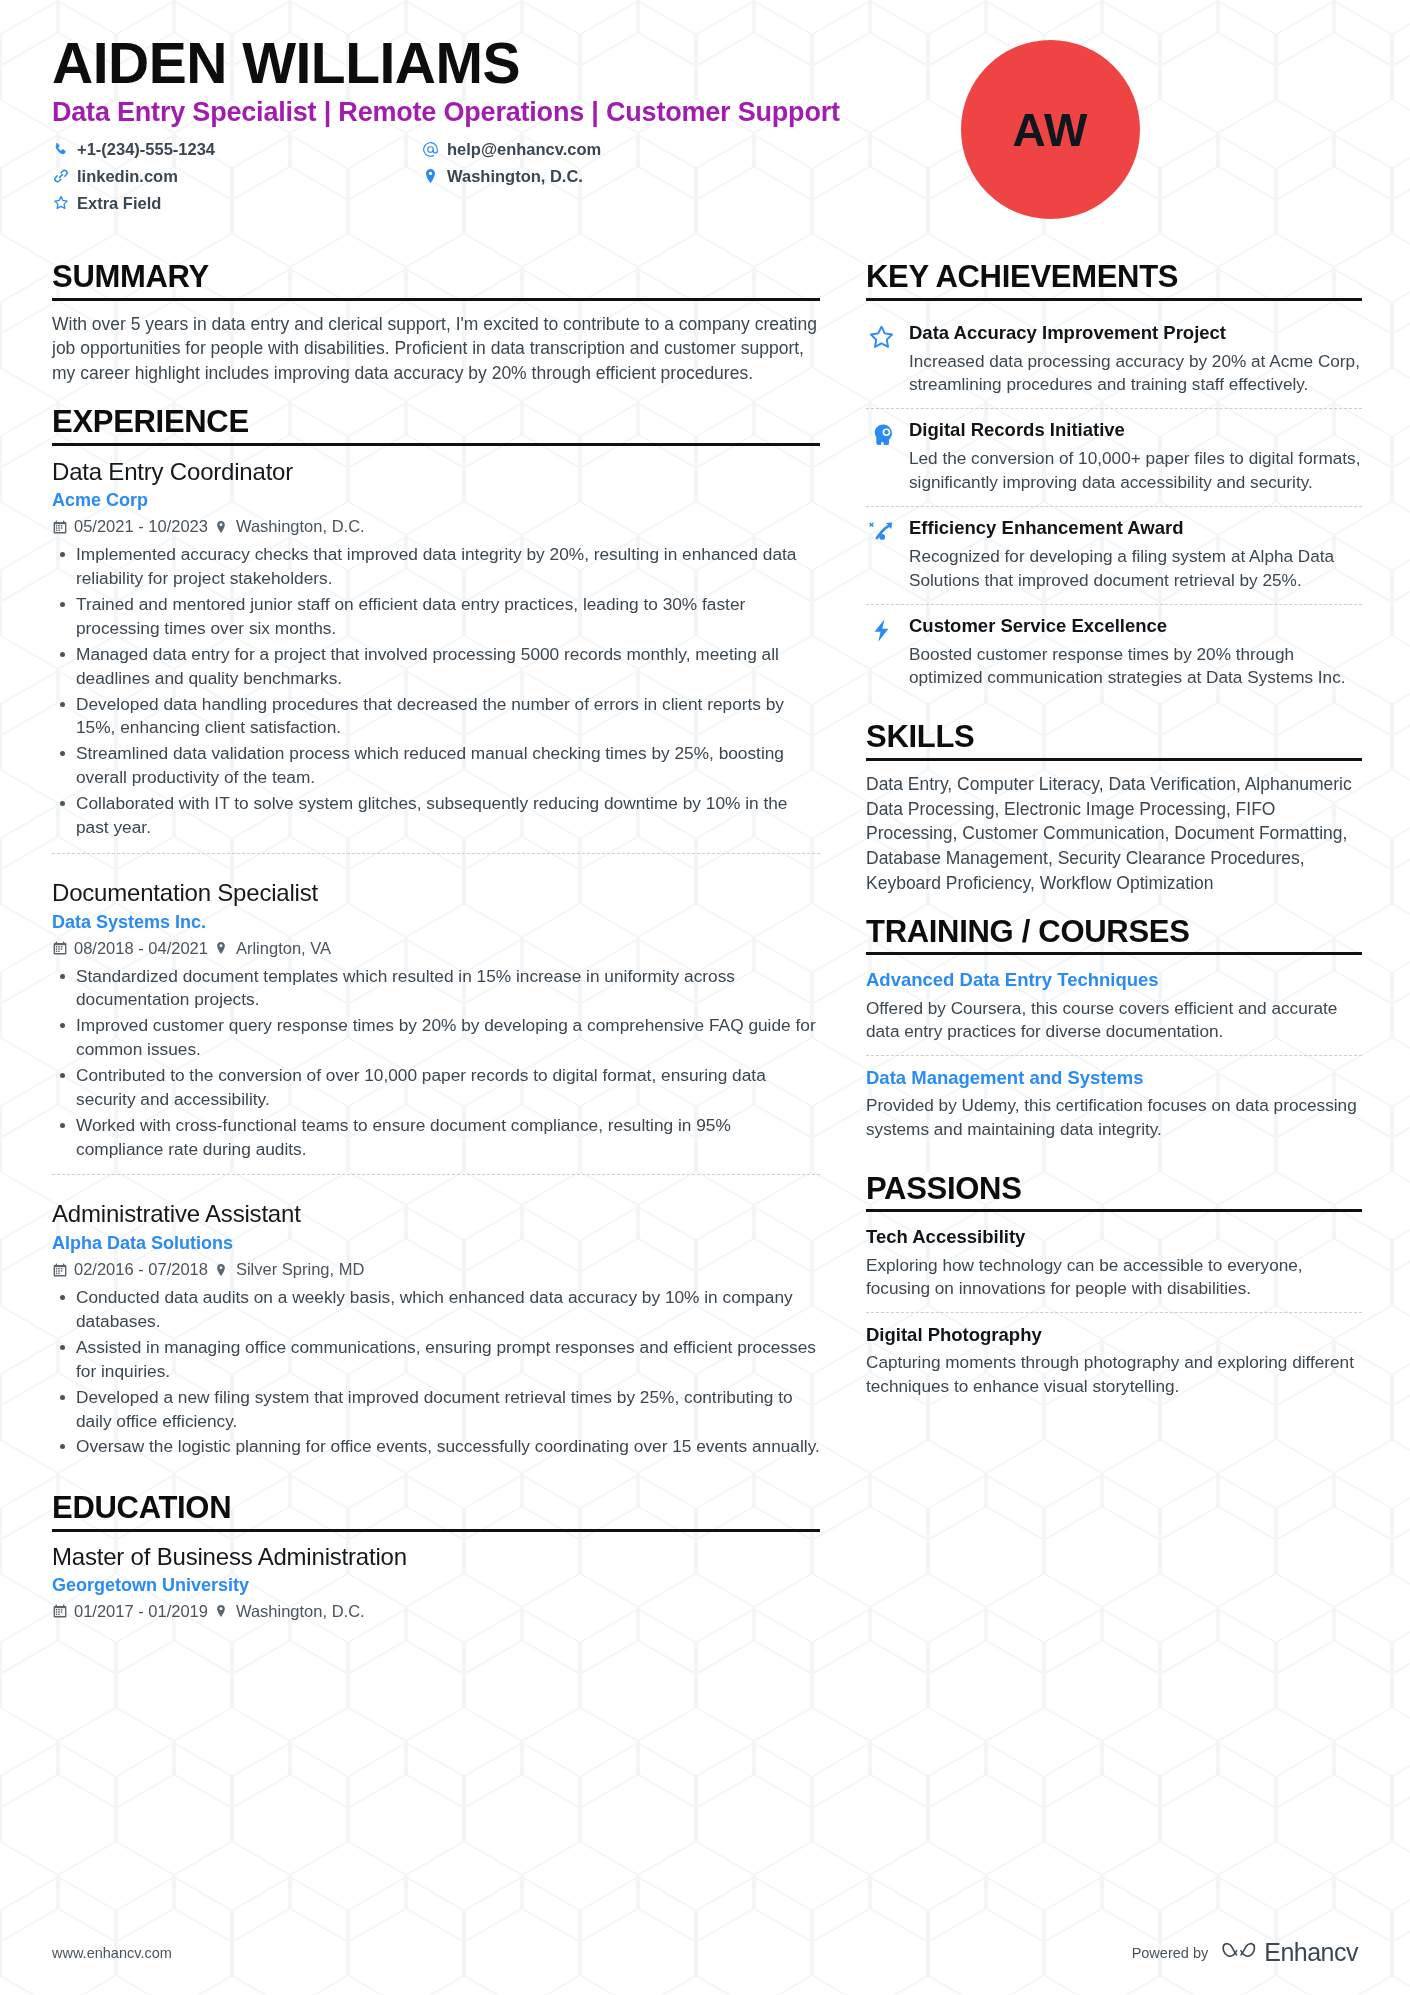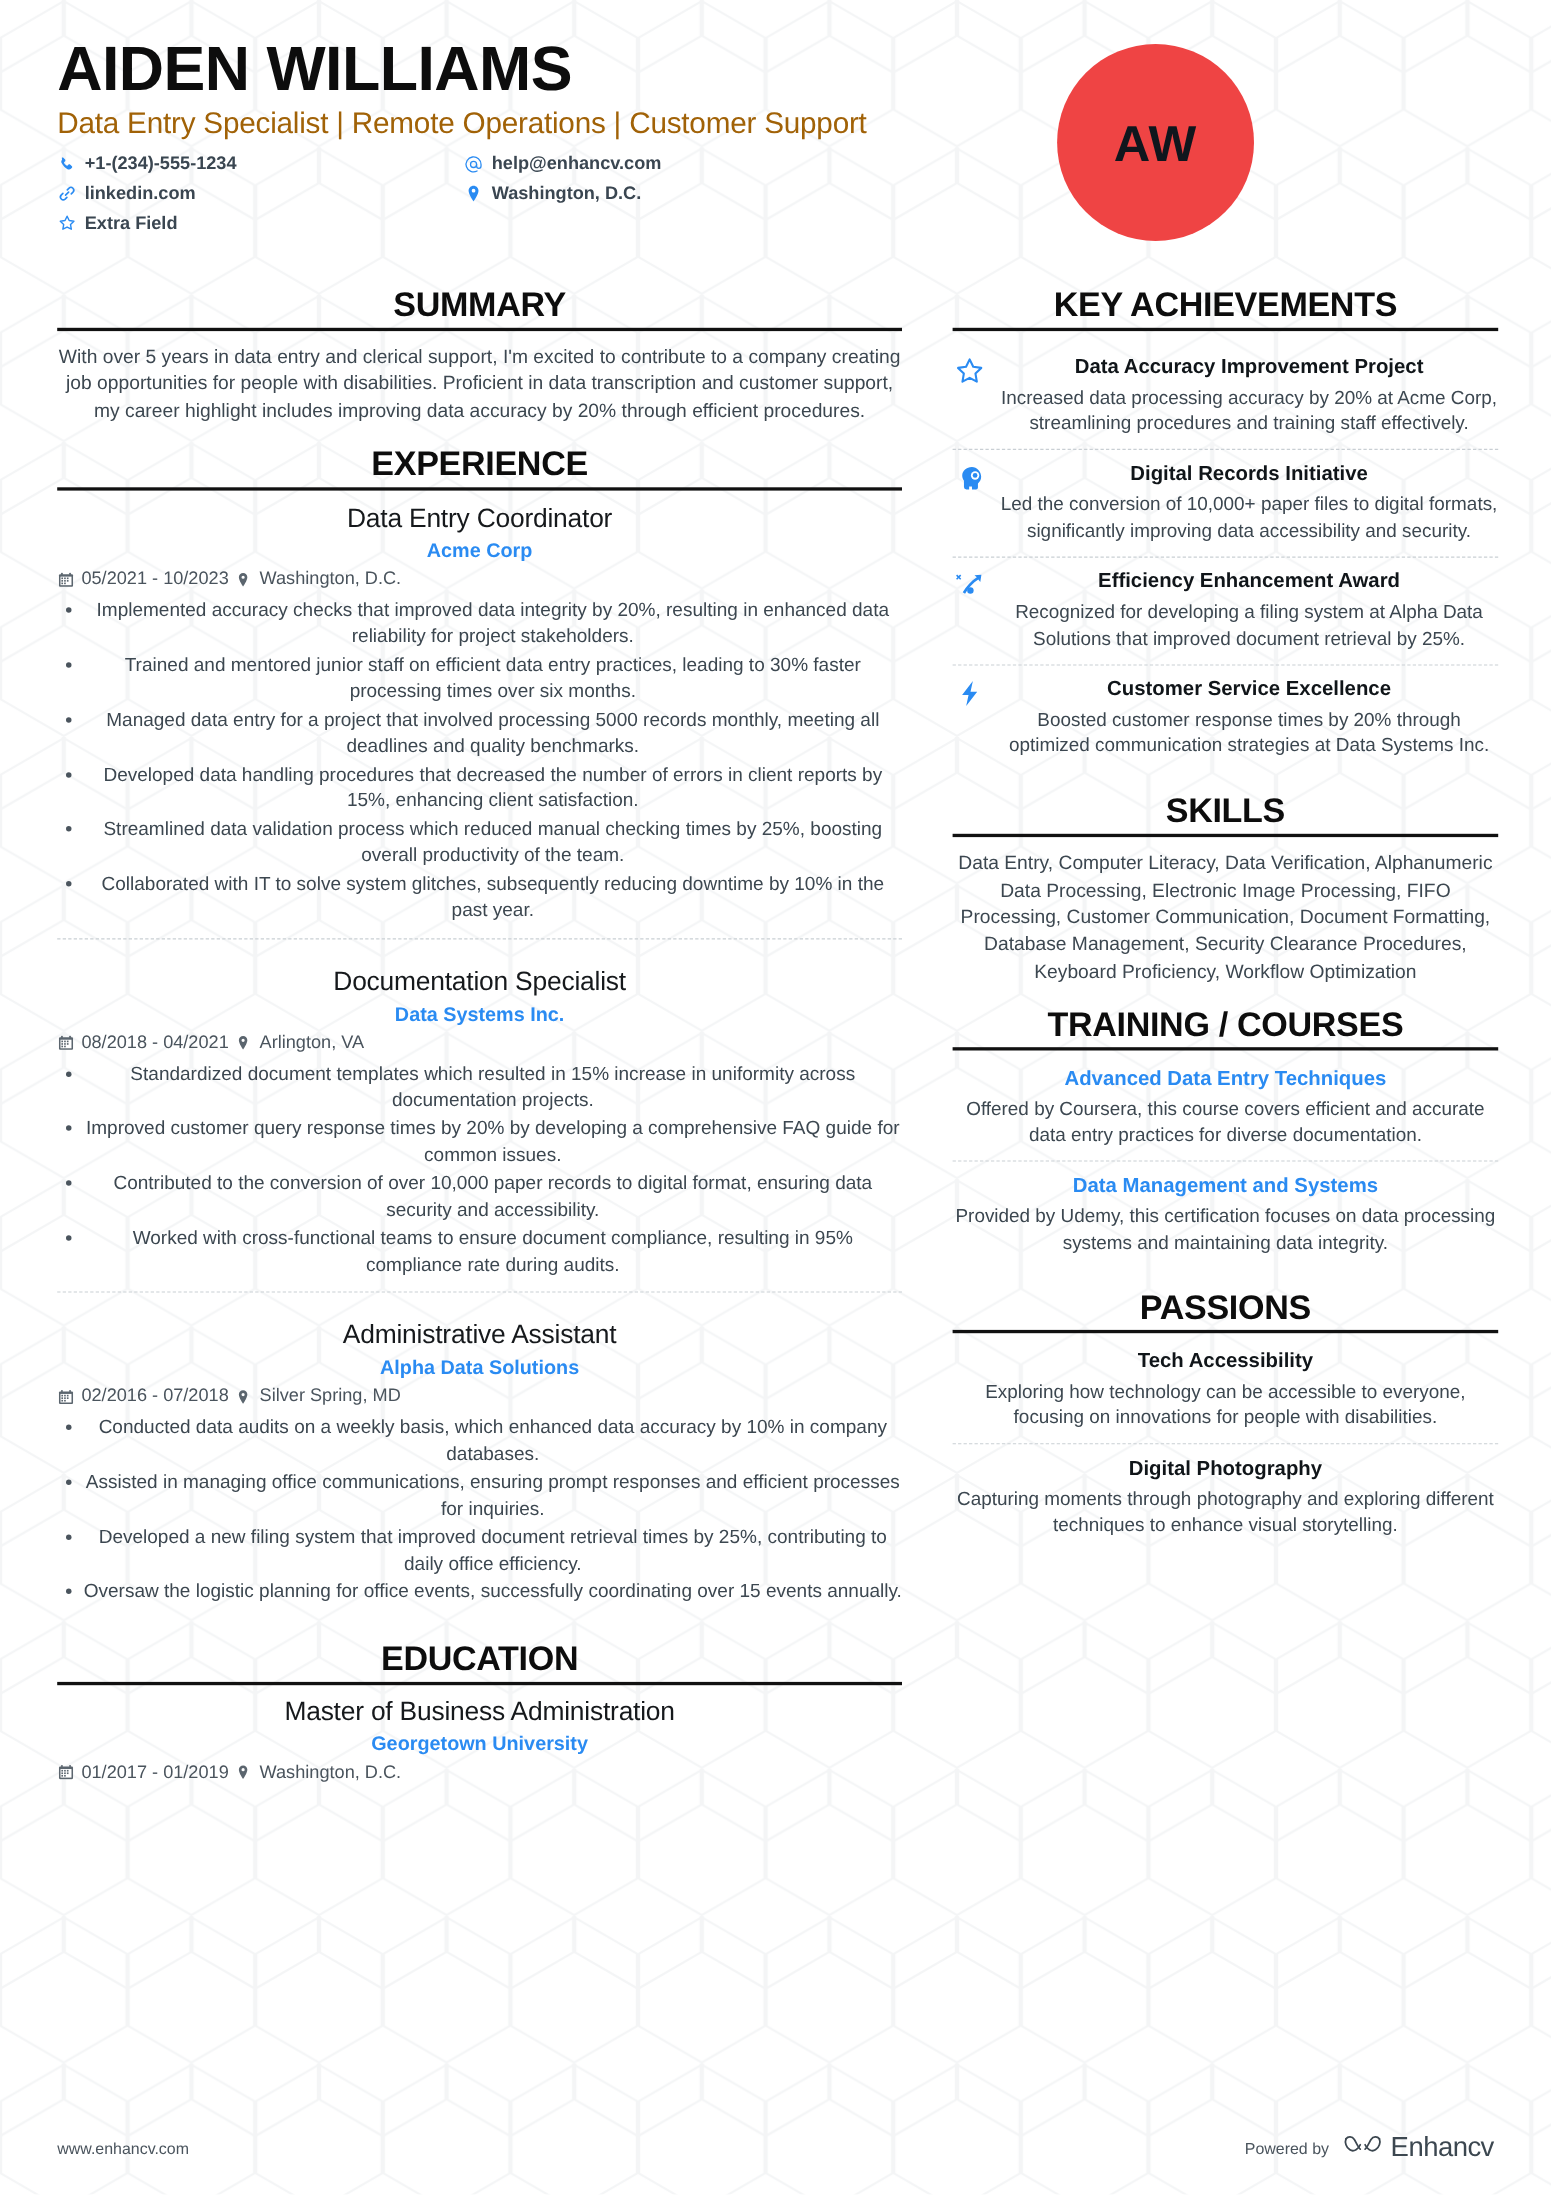--- a/index.html
+++ b/index.html
@@ -29,22 +29,22 @@
   
   .header{position:relative;min-height:205px;}
   .name{
     font-size:57px;line-height:1.04;
     font-weight:700;color:#0d0d0d;
     letter-spacing:-0.5px;
     margin:0 0 4px 0;
     font-stretch:condensed;
   }
   .headline{
-    font-size:27px;line-height:1.15;font-weight:400;
-    color:#a16207;margin:0 0 11px 0;letter-spacing:-0.2px;
+    font-size:27px;line-height:1.15;font-weight:700;
+    color:#a21caf;margin:0 0 11px 0;letter-spacing:-0.2px;
   }
   .contact-grid{
     display:flex;flex-wrap:wrap;
     width:740px;
   }
   .contact-col{width:50%;}
   .contact-item{
     display:flex;align-items:flex-start;
     gap:8px;margin-bottom:6px;
     font-size:16.5px;font-weight:700;color:#3a4651;line-height:1.25;
@@ -66,21 +66,21 @@
   
   .body-cols{
     display:flex;
     gap:46px;
     margin-top:22px;
   }
   .col-left{width:768px;flex:0 0 768px;}
   .col-right{width:496px;flex:0 0 496px;}
 
   
-  .section{margin-bottom:4px;text-align:center;}
+  .section{margin-bottom:4px;}
   .sec-title{
     font-size:31px;line-height:1.05;font-weight:700;
     color:#0d0d0d;letter-spacing:-0.3px;
     margin:0 0 4px 0;
     text-transform:uppercase;
   }
   .sec-rule{height:3px;background:#111;margin-bottom:11px;}
 
   .para{
     font-size:17.5px;line-height:1.42;color:#3c4750;margin:0;

